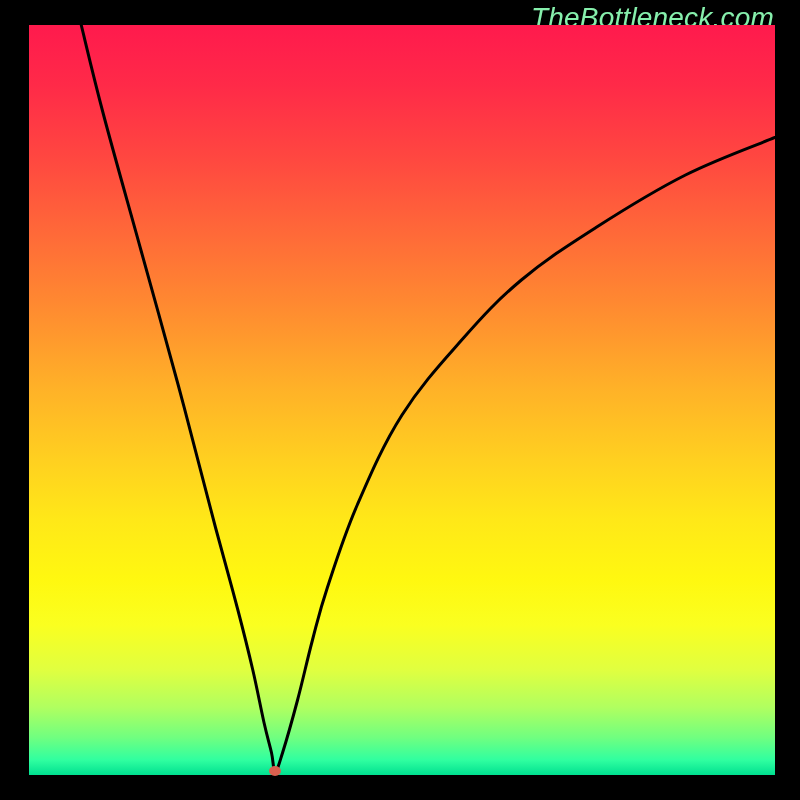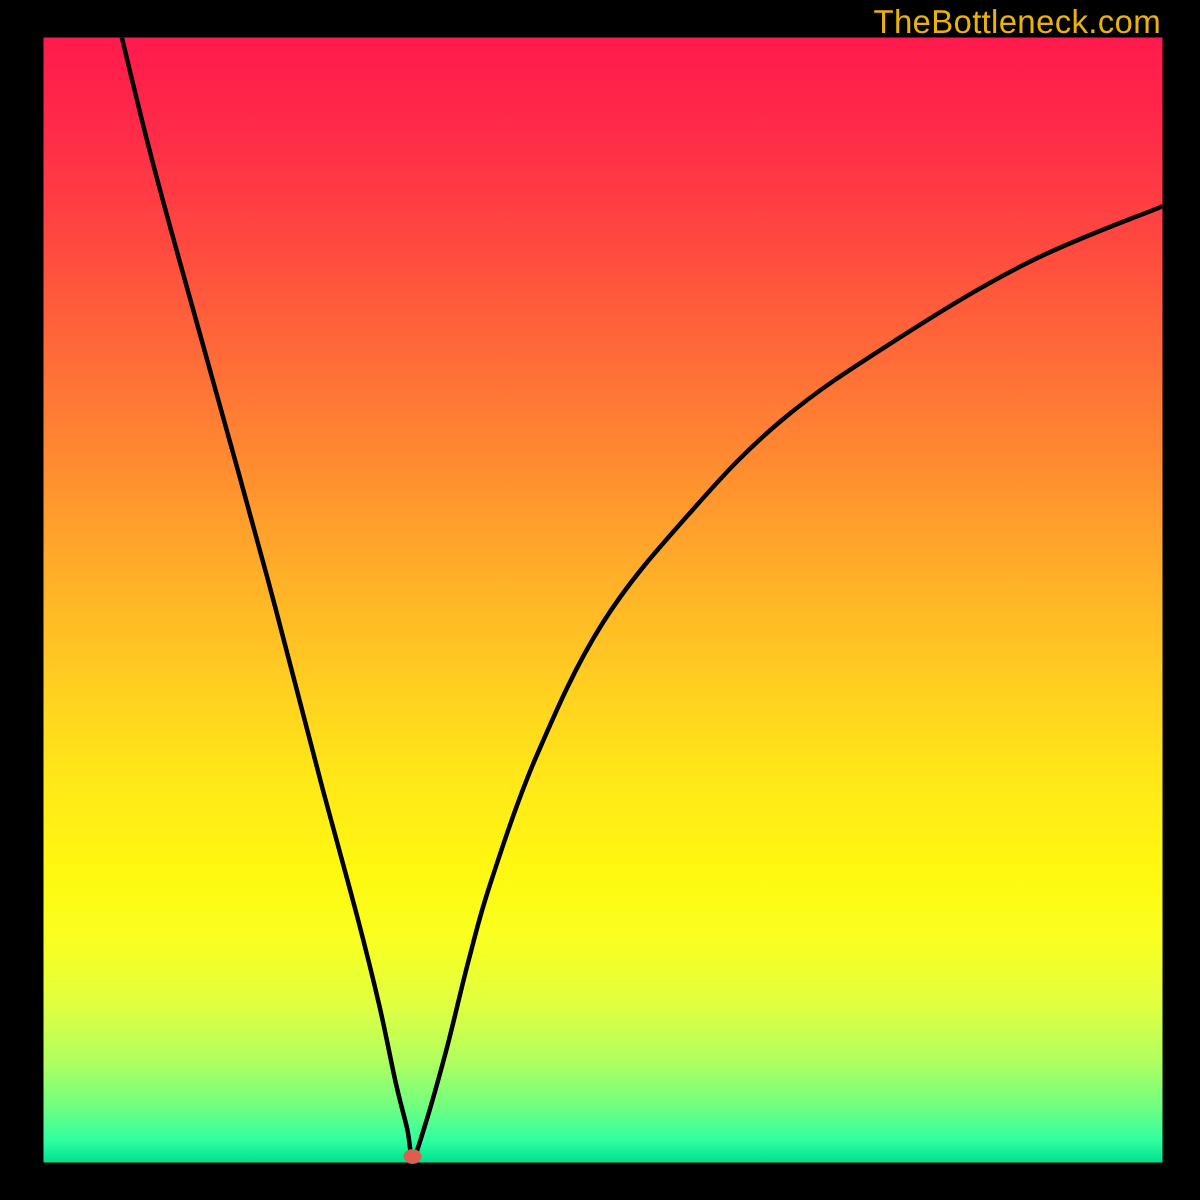--- a/index.html
+++ b/index.html
@@ -31,24 +31,25 @@
       #b0ff60 91%,
       #70ff80 95%,
       #30ffa0 98%,
       #00e090 100%
     );
   }
   .watermark {
     position: absolute;
     top: 2px;
     right: 26px;
-    color: #eab308;
+    color: #86efac;
     font-family: Arial, Helvetica, sans-serif;
-    font-size: 22px;
+    font-size: 28px;
     letter-spacing: 0.2px;
+    font-style: italic;
   }
   svg.curve {
     position: absolute;
     left: 0;
     top: 0;
     width: 746px;
     height: 750px;
   }
   .marker {
     position: absolute;

